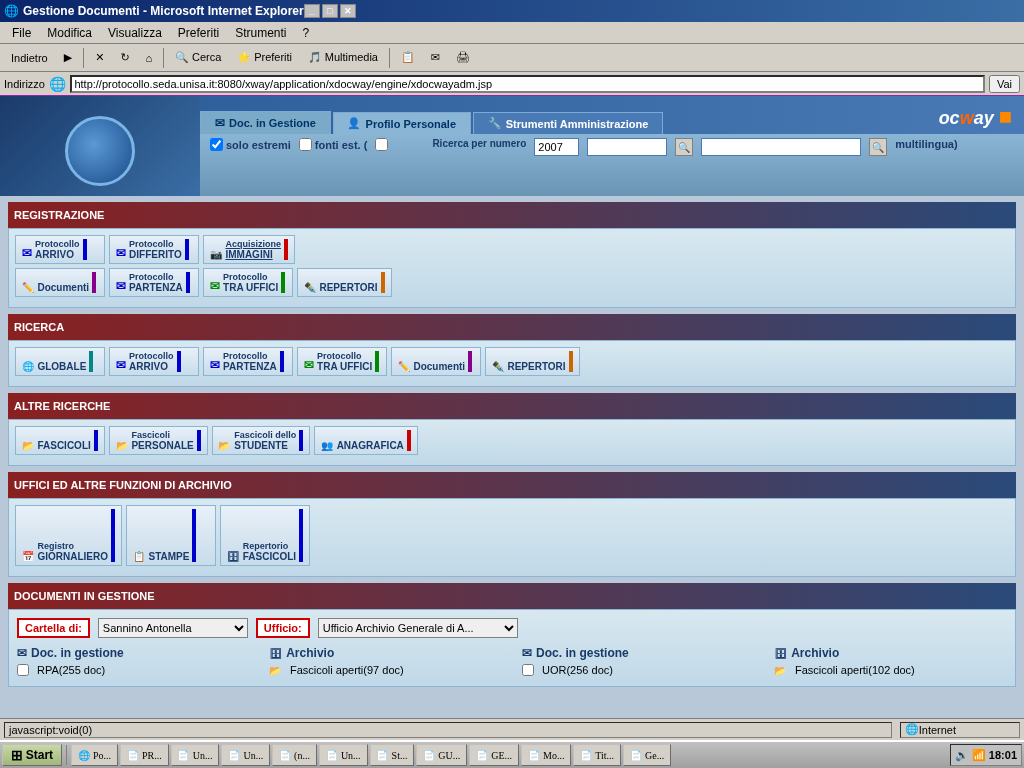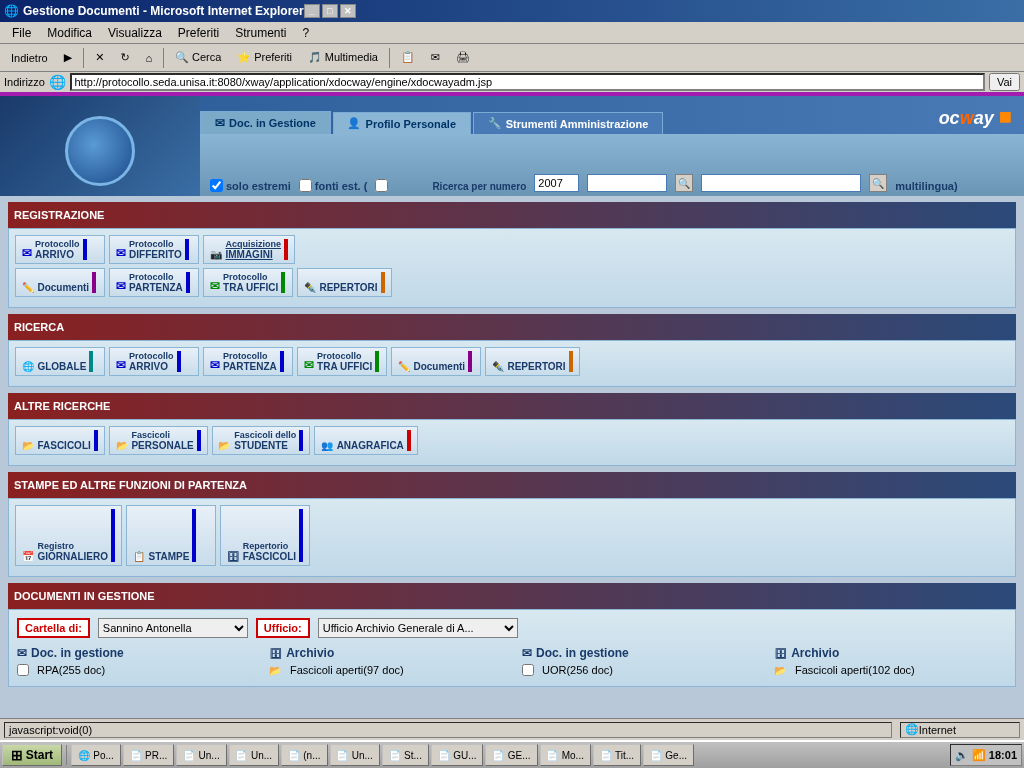--- a/index.html
+++ b/index.html
@@ -37,21 +37,21 @@
     .toolbar-btn {
       height: 22px; padding: 0 6px; background: #d4d0c8;
       border: 1px solid #d4d0c8; font-size: 11px; cursor: pointer;
       display: flex; align-items: center; gap: 2px;
     }
     .toolbar-sep { width: 1px; height: 20px; background: #808080; margin: 0 2px; }
 
     
     .addressbar {
       background: #d4d0c8; height: 24px; display: flex; align-items: center;
-      padding: 2px 4px; gap: 4px; border-bottom: 4px solid #a21caf;
+      padding: 2px 4px; gap: 4px; border-bottom: 1px solid #a21caf;
     }
     .addressbar-label { font-size: 11px; }
     .addressbar-input {
       flex: 1; height: 18px; font-size: 11px; border: 2px inset #808080;
       padding: 0 2px; background: white;
     }
     .addressbar-go { padding: 1px 6px; font-size: 11px; cursor: pointer; }
 
     
     .main-content {
@@ -145,21 +145,21 @@
     }
     .start-btn {
       background: linear-gradient(to bottom, #c8d8a8, #a0b878);
       border: 1px outset #c0c0c0; height: 22px; padding: 0 8px;
       font-size: 12px; font-weight: bold; cursor: pointer; display: flex; align-items: center; gap: 3px;
     }
     .taskbar-sep { width: 1px; height: 20px; background: #808080; margin: 0 2px; }
     .taskbar-btn {
       background: #d4d0c8; border: 1px outset #c0c0c0; height: 22px;
       padding: 0 6px; font-size: 10px; cursor: pointer; max-width: 120px;
-      overflow: hidden; text-overflow: ellipsis; white-space: nowrap;
+      overflow: hidden; text-overflow: ellipsis; white-space: nowrap; font-family: Liberation Serif, serif;
     }
     .taskbar-tray {
       margin-left: auto; display: flex; align-items: center; gap: 3px;
       background: #c0c0c0; border: 1px inset #808080; height: 22px; padding: 0 4px;
       font-size: 11px; font-weight: bold;
     }
 
     
     .statusbar {
       position: fixed; bottom: 28px; left: 0; right: 0; height: 22px;
@@ -244,21 +244,21 @@
         <div class="tab">
           <span>🔧</span>
           <span>Strumenti Amministrazione</span>
         </div>
         <div style="margin-left:auto; padding:4px 12px; color:white; font-size:18px; font-weight:bold; font-style:italic;">
           <span>oc</span><span style="color:#ff6600;">w</span><span>ay</span>
           <span style="color:#ff8800; font-size:22px;">■</span>
         </div>
       </div>
 
-      <div style="background: linear-gradient(to bottom, #8ab5d5, #6a95b5); padding:4px 10px; display:flex; align-items:flex-end; gap:8px; flex:1; min-height:50px;">
+      <div style="background: linear-gradient(to bottom, #8ab5d5, #6a95b5); padding:4px 10px; display:flex; align-items:flex-start; gap:8px; flex:1; min-height:50px;">
         <label class="checkbox-label">
           <input type="checkbox" checked="" style="">
           <span>solo estremi</span>
         </label>
         <label class="checkbox-label">
           <input type="checkbox" style="">
           <span>fonti est. (</span>
         </label>
         <label class="checkbox-label">
           <input type="checkbox" style="">
@@ -413,21 +413,21 @@
         </div>
         <div class="func-btn">
           <span class="icon-people"></span>
           <span>ANAGRAFICA</span>
           <div class="ind-red"></div>
         </div>
       </div>
     </div>
 
     <div class="section-header">
-      <span>STAMPE ED ALTRE FUNZIONI DI PARTENZA</span>
+      <span>UFFICI ED ALTRE FUNZIONI DI ARCHIVIO</span>
     </div>
     <div class="section-content">
       <div class="btn-row">
         <div class="func-btn">
           <span class="icon-reg"></span>
           <div style="display:flex;flex-direction:column;">
             <span style="font-size:9px;">Registro</span>
             <span>GIORNALIERO</span>
           </div>
           <div class="ind-blue"></div>

